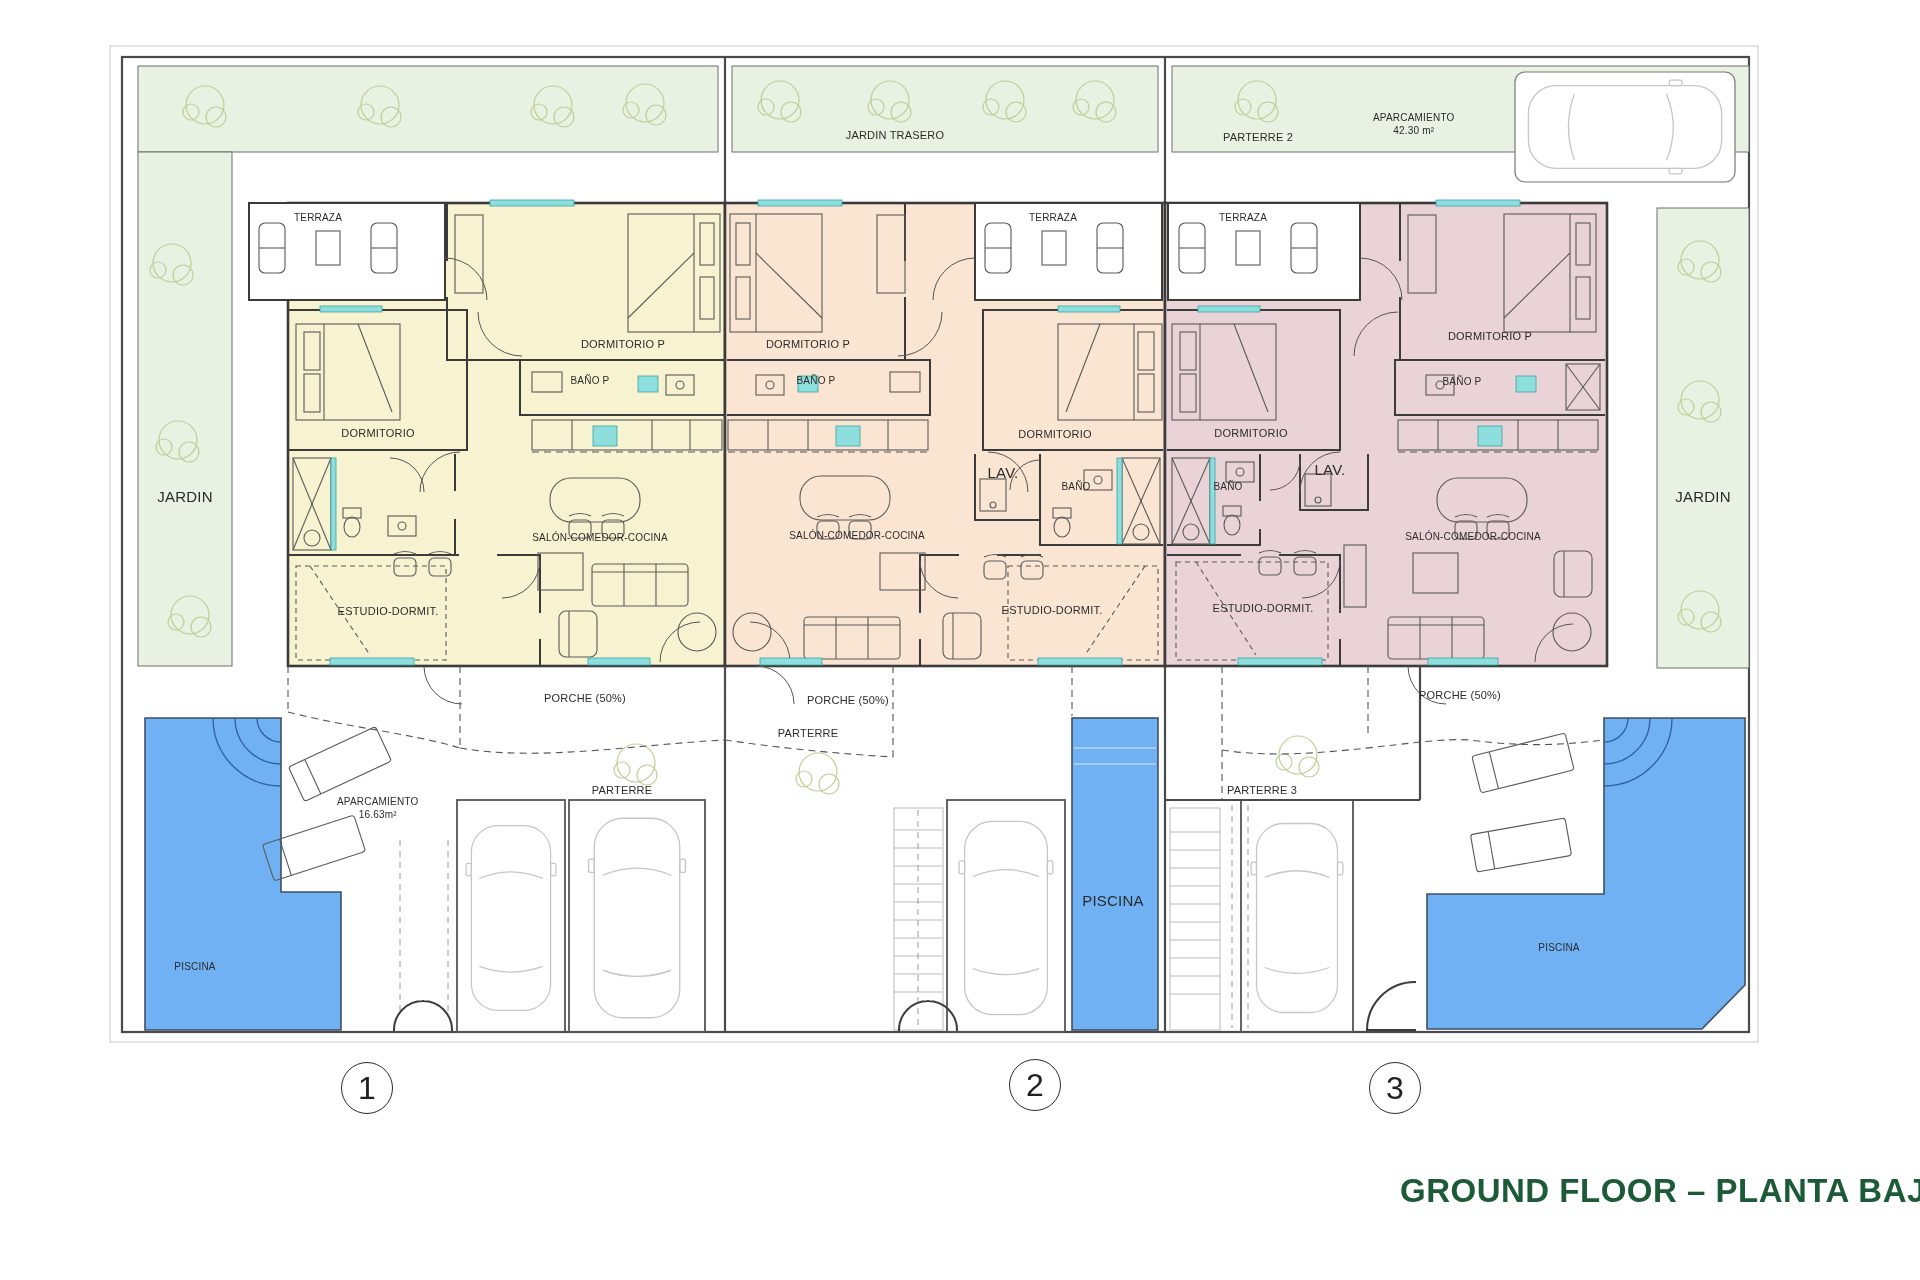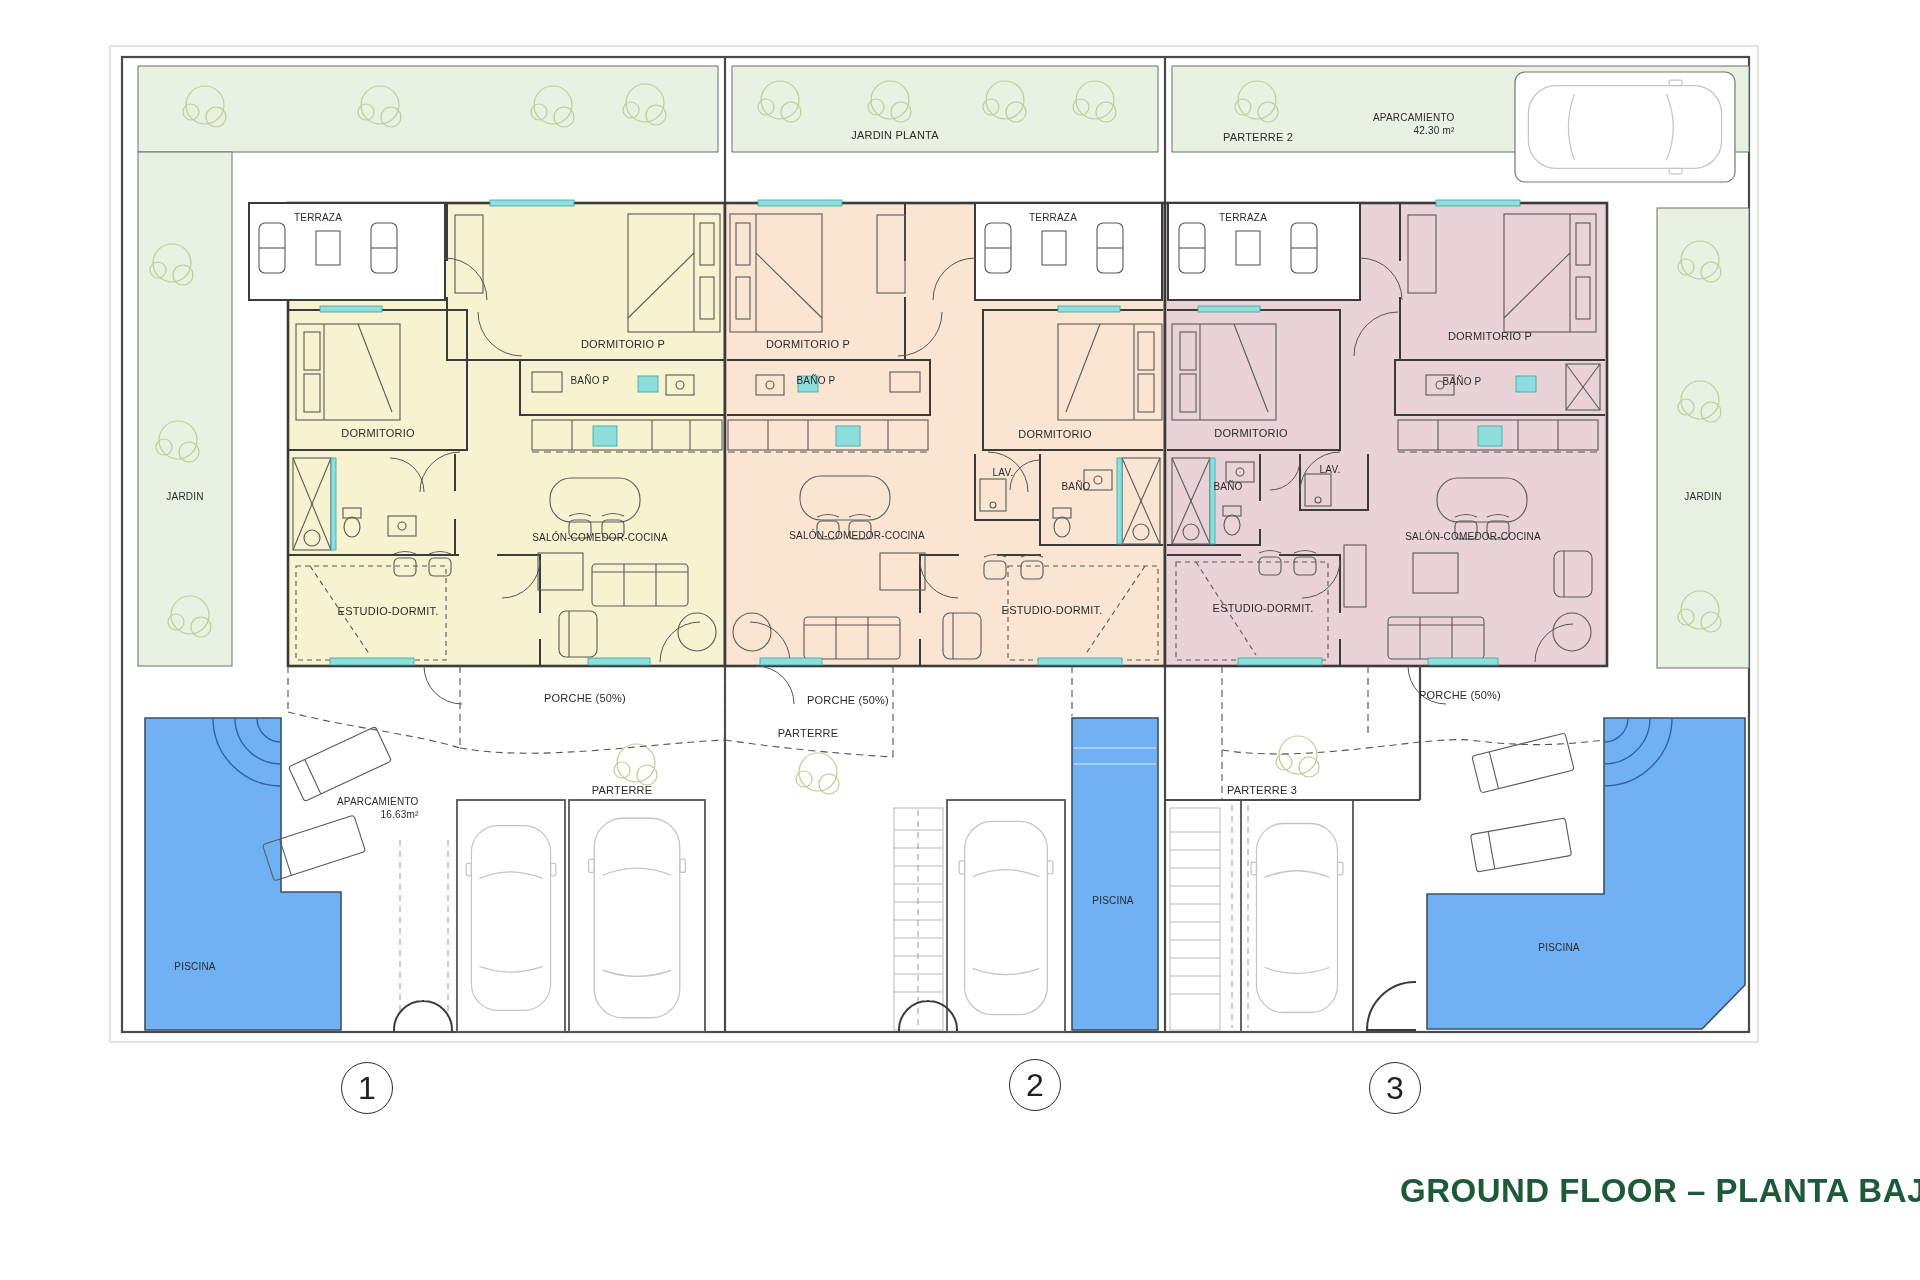--- a/index.html
+++ b/index.html
@@ -1,22 +1,22 @@
 <!DOCTYPE html>
 <html><head>
 <meta charset="utf-8">
 <style>
   html,body{margin:0;padding:0;background:#ffffff;}
   #stage{position:relative;width:1920px;height:1280px;background:#fff;overflow:hidden;
          font-family:"Liberation Sans",sans-serif;}
   svg{position:absolute;left:0;top:0;}
   .lbl{position:absolute;transform:translate(-50%,-50%);white-space:nowrap;
        font:11px/1.15 "Liberation Sans",sans-serif;color:#2b2b2b;letter-spacing:.2px;}
-  .s10{font-size:10px}.s9{font-size:10px}
-  .tl{transform:none;text-align:right;}
+  .s10{font-size:10px}.s9{font-size:15px}
+  .tl{transform:none;text-align:center;}
   .tl div{line-height:1.25}
   .numcircle{position:absolute;width:50px;height:50px;border:1.6px solid #2b2b2b;border-radius:50%;
        display:flex;align-items:center;justify-content:center;
        font:400 32px "Liberation Sans",sans-serif;color:#222;transform:translate(-50%,-50%);background:#fff;}
   #plan-title{position:absolute;left:1400px;top:1172px;font:bold 33px "Liberation Sans",sans-serif;
        color:#1d5b38;letter-spacing:.5px;white-space:nowrap;}
   
   .bnd{stroke:#4a4a4a;stroke-width:2.2;fill:none;}
   .bnd2{stroke:#c9c9c9;stroke-width:1;fill:none;}
   .grn{fill:#e9f1e3;stroke:#6f6f6f;stroke-width:1;}
@@ -387,21 +387,21 @@
     <line x1="1248" y1="805" x2="1248" y2="1028" class="dashlt"></line>
     <rect x="1241" y="800" width="112" height="232" class="gbox"></rect>
     <use href="#carv" class="car" transform="translate(1297,918) scale(0.9)"></use>
     <path class="wall" d="M1367,1030 A48,48 0 0 1 1415,982 M1367,1030 H1415"></path>
     <path class="bnd" d="M1165,800 H1420 M1420,666 V800"></path>
   </g>
 </svg>
 
   <div class="lbl s9" style="left:185px;top:497px">JARDIN</div>
   <div class="lbl s9" style="left:1703px;top:497px">JARDIN</div>
-  <div class="lbl" style="left:895px;top:135px">JARDIN PLANTA</div>
+  <div class="lbl" style="left:895px;top:135px">JARDIN TRASERO</div>
   <div class="lbl" style="left:1258px;top:137px">PARTERRE 2</div>
   <div class="lbl tl s10" style="left:1373px;top:112px">
     <div>APARCAMIENTO</div>
     <div>42.30 m²</div>
   </div>
 
   <div class="lbl s10" style="left:318px;top:218px">TERRAZA</div>
   <div class="lbl" style="left:623px;top:344px">DORMITORIO P</div>
   <div class="lbl s10" style="left:590px;top:381px">BAÑO P</div>
   <div class="lbl" style="left:378px;top:433px">DORMITORIO</div>

